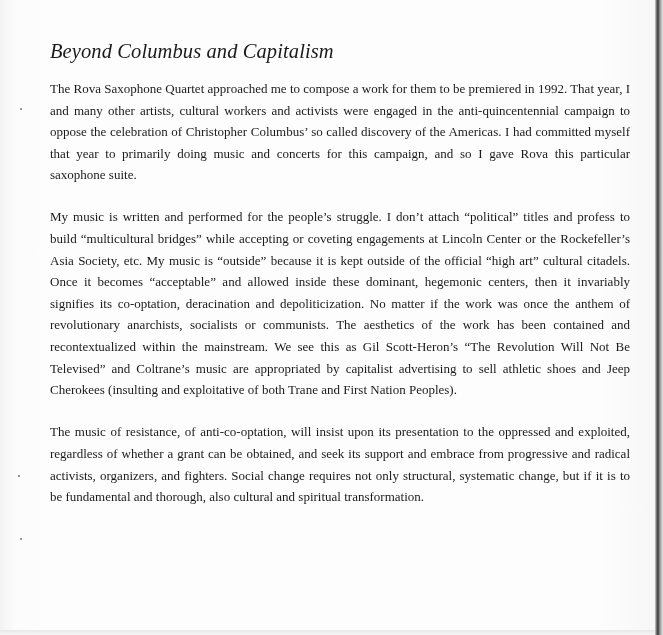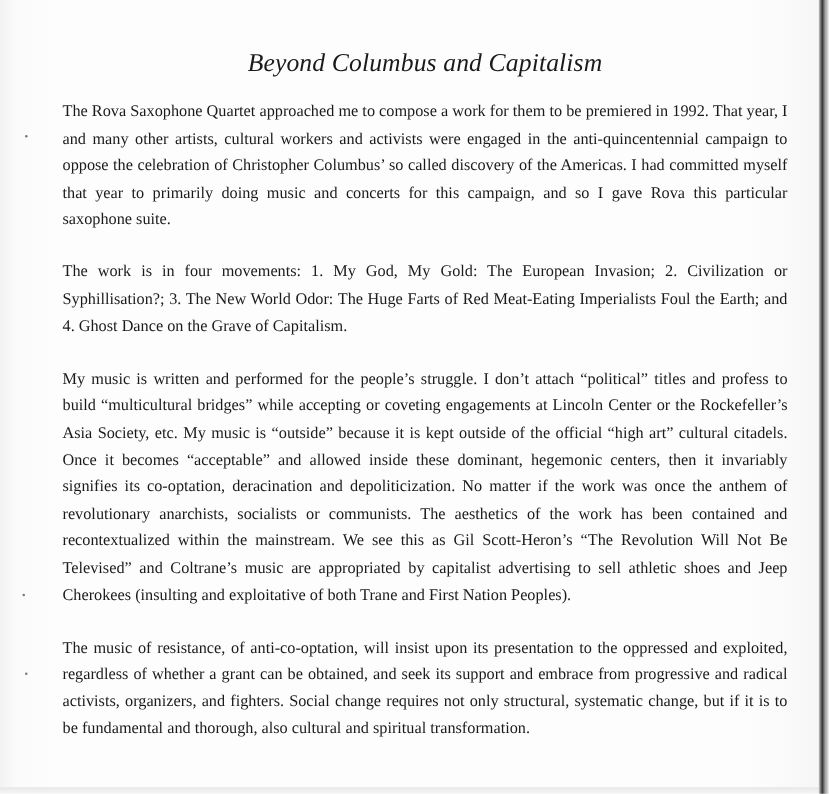--- a/index.html
+++ b/index.html
@@ -46,21 +46,20 @@
       font-family: "Liberation Serif", serif;
       color: #1a1a1a;
     }
     .title {
       font-style: italic;
       font-size: 20.5px;
       margin: 0 0 14px 0;
       font-weight: normal;
       letter-spacing: 0.1px;
       line-height: 26px;
-      text-align: center;
     }
     .para {
       font-size: 13px;
       line-height: 21.6px;
       text-align: justify;
       margin: 0 0 20.5px 0;
       word-spacing: 0px;
     }
     .para:last-child {
       margin-bottom: 0;
@@ -77,20 +76,19 @@
 <body>
 
 <div class="page">
   <span class="speck" style="left:20px; top:108px;"></span>
   <span class="speck" style="left:18px; top:475px;"></span>
   <span class="speck" style="left:20px; top:538px;"></span>
 
   <div class="content">
     <h2 class="title">Beyond Columbus and Capitalism</h2>
     <p class="para">The Rova Saxophone Quartet approached me to compose a work for them to be premiered in 1992. That year, I and many other artists, cultural workers and activists were engaged in the anti-quincentennial campaign to oppose the celebration of Christopher Columbus’ so called discovery of the Americas. I had committed myself that year to primarily doing music and concerts for this campaign, and so I gave Rova this particular saxophone suite.</p>
-    <p class="para">The work is in four movements: 1. My God, My Gold: The European Invasion; 2. Civilization or Syphillisation?; 3. The New World Odor: The Huge Farts of Red Meat-Eating Imperialists Foul the Earth; and 4. Ghost Dance on the Grave of Capitalism.</p>
     <p class="para">My music is written and performed for the people’s struggle. I don’t attach “political” titles and profess to build “multicultural bridges” while accepting or coveting engagements at Lincoln Center or the Rockefeller’s Asia Society, etc. My music is “outside” because it is kept outside of the official “high art” cultural citadels. Once it becomes “acceptable” and allowed inside these dominant, hegemonic centers, then it invariably signifies its co-optation, deracination and depoliticization. No matter if the work was once the anthem of revolutionary anarchists, socialists or communists. The aesthetics of the work has been contained and recontextualized within the mainstream. We see this as Gil Scott-Heron’s “The Revolution Will Not Be Televised” and Coltrane’s music are appropriated by capitalist advertising to sell athletic shoes and Jeep Cherokees (insulting and exploitative of both Trane and First Nation Peoples).</p>
     <p class="para">The music of resistance, of anti-co-optation, will insist upon its presentation to the oppressed and exploited, regardless of whether a grant can be obtained, and seek its support and embrace from progressive and radical activists, organizers, and fighters. Social change requires not only structural, systematic change, but if it is to be fundamental and thorough, also cultural and spiritual transformation.</p>
 
   </div>
 </div>
 <div class="bottom-shade"></div>
 <div class="spine"></div>
 
 </body></html>

